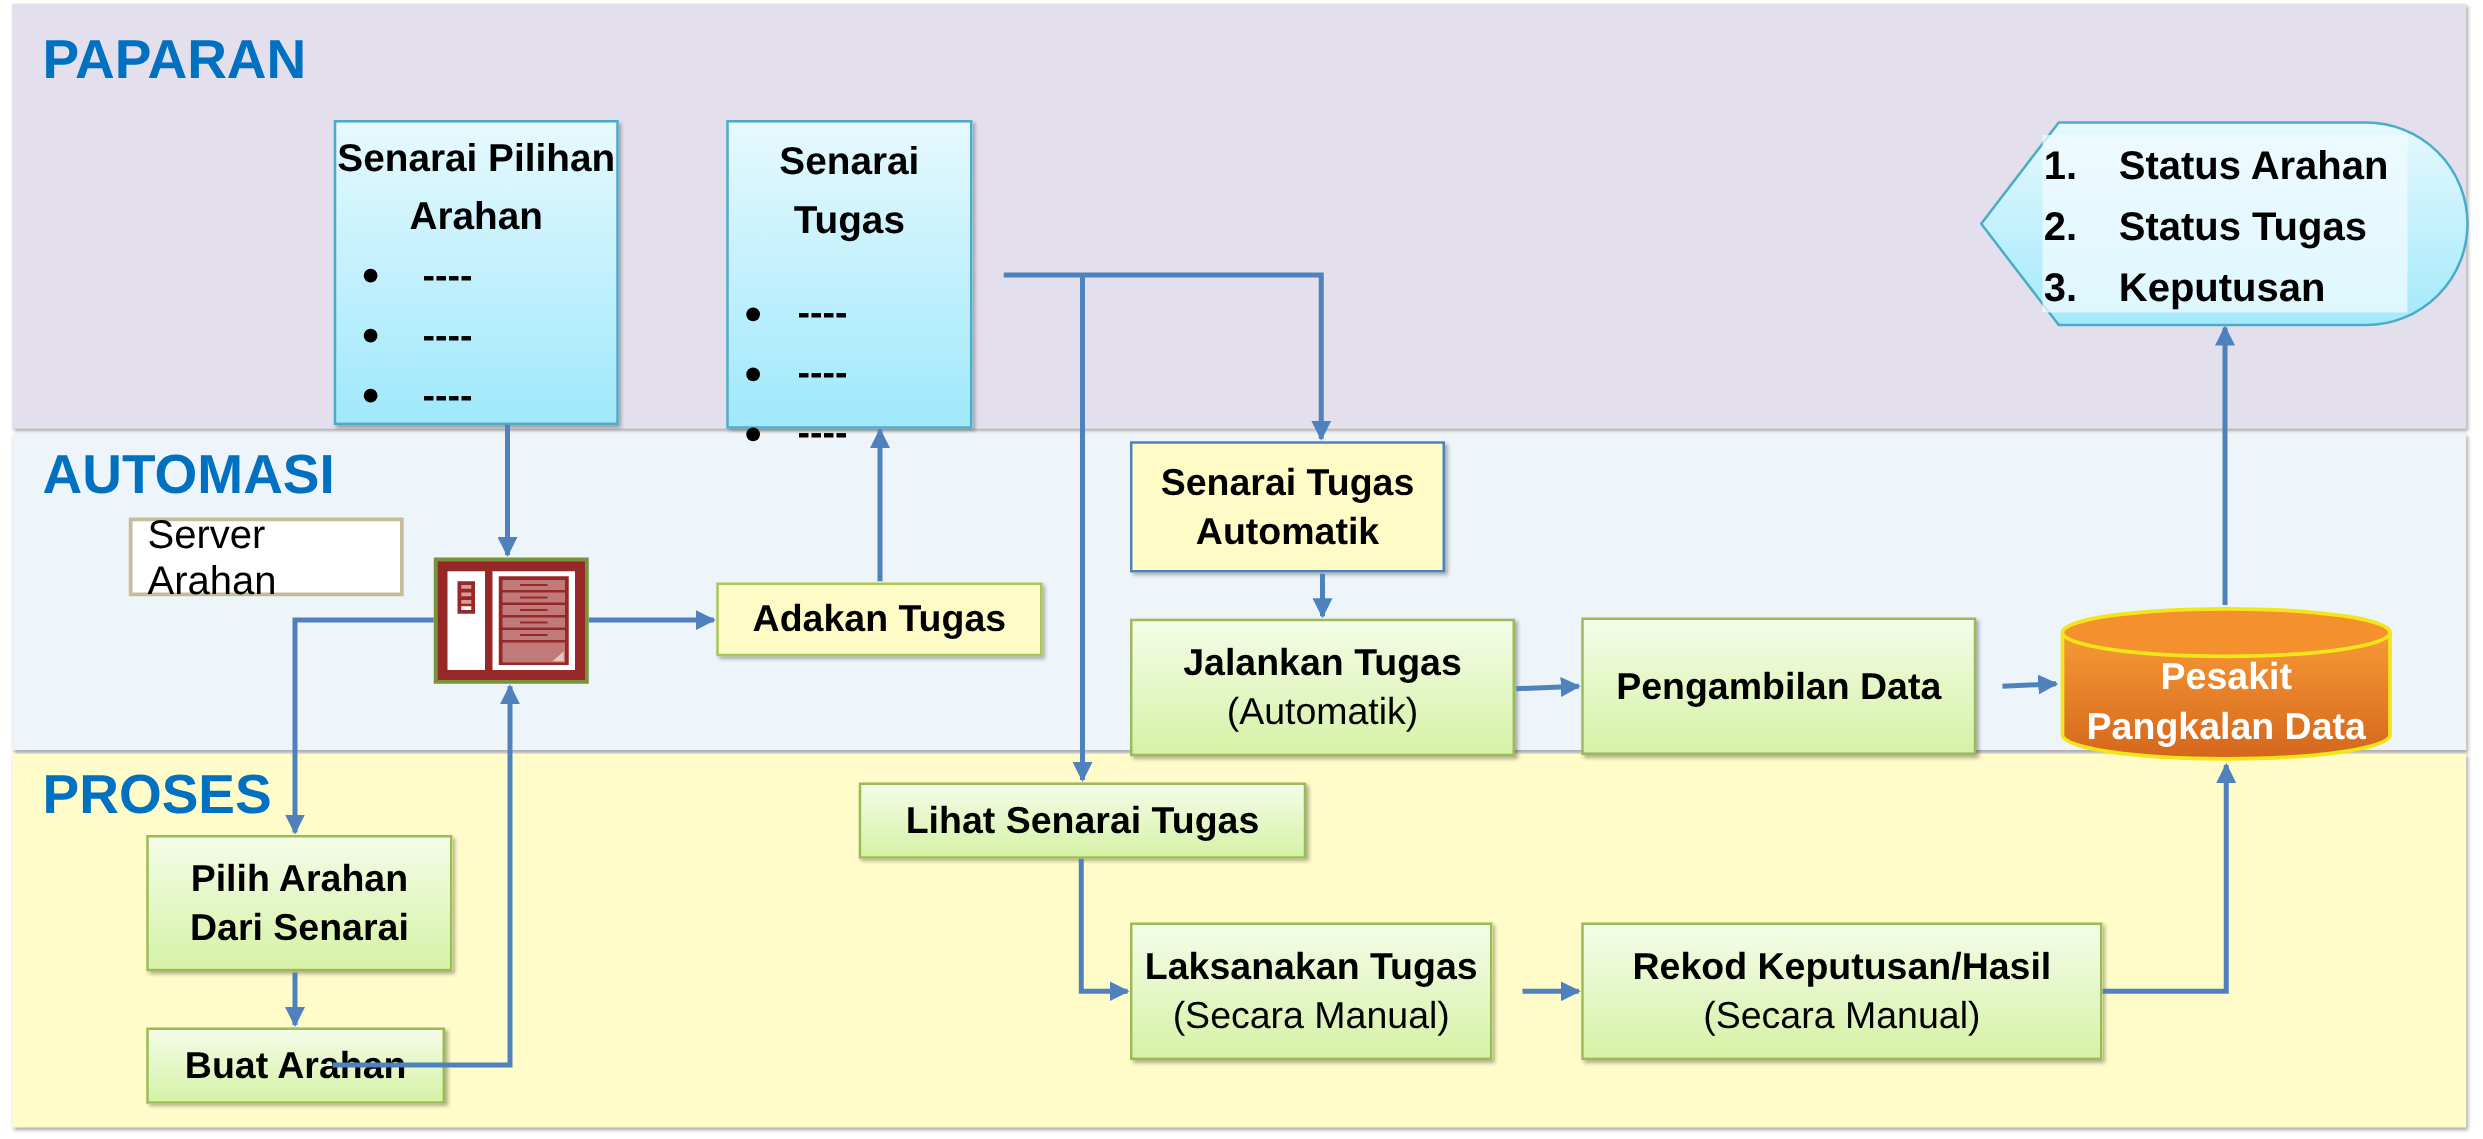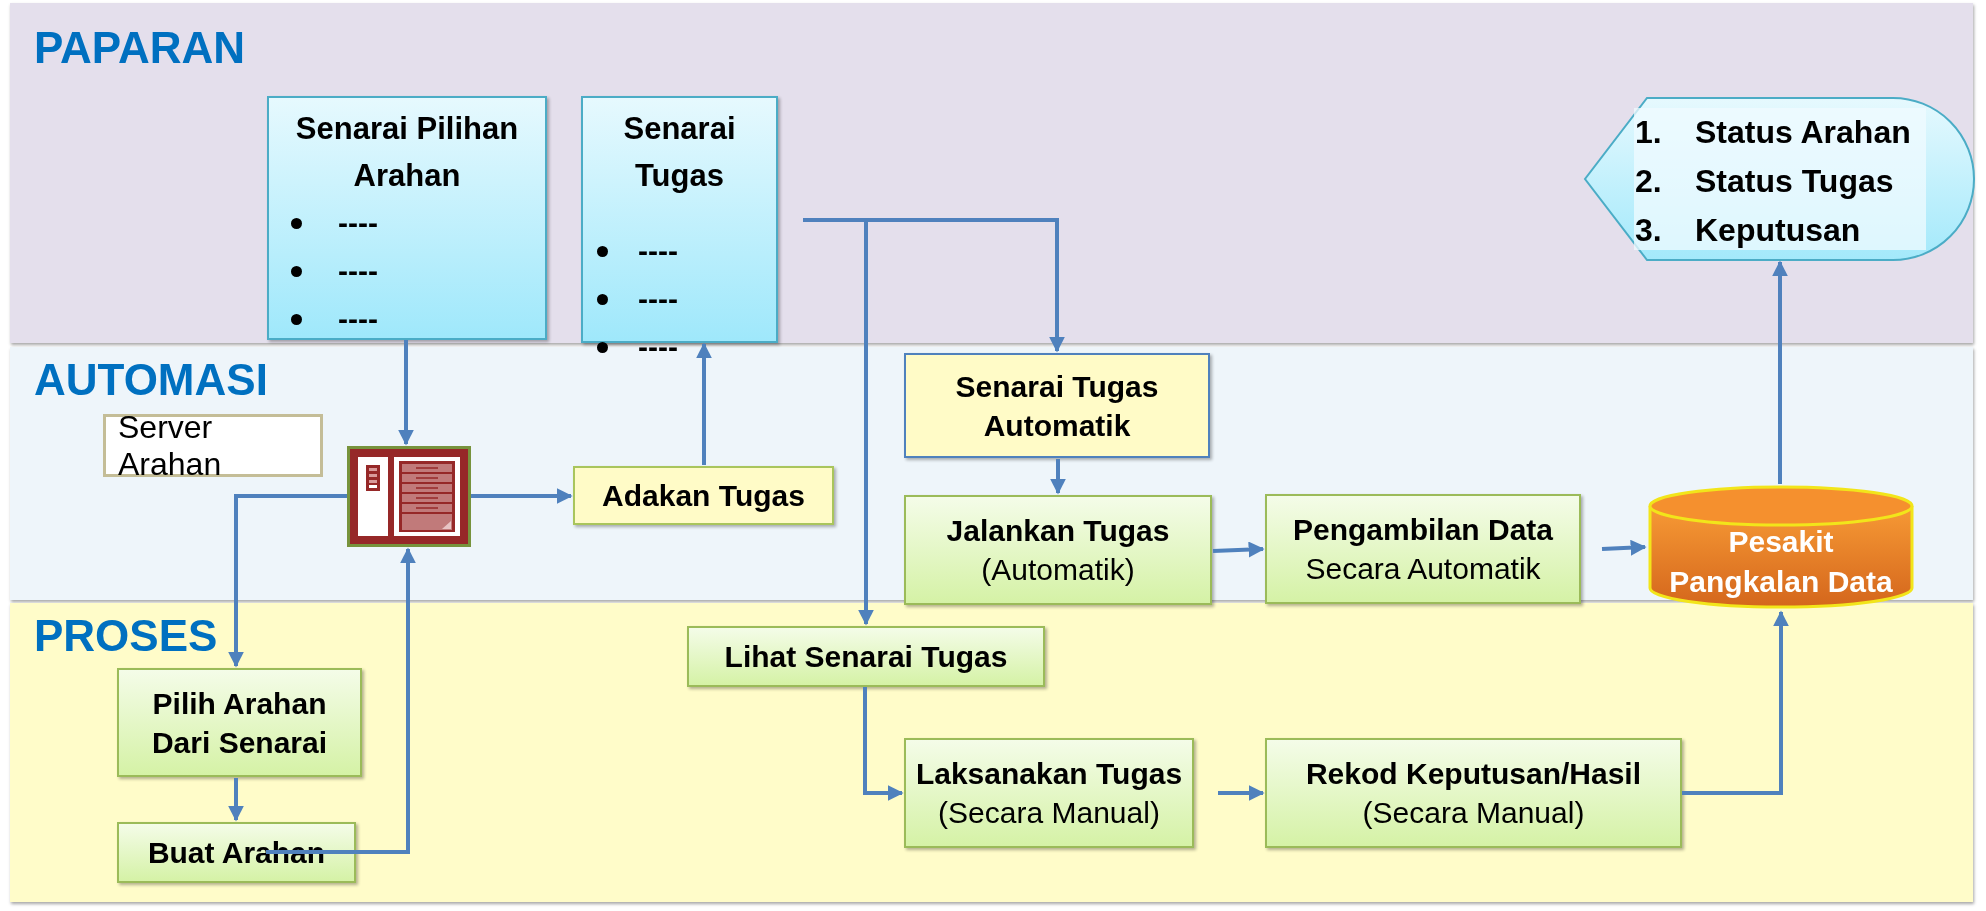--- a/index.html
+++ b/index.html
@@ -81,21 +81,21 @@
     <path d="M1058,459 L1058,493" marker-end="url(#arrow)"></path>
     <path d="M1213,551 L1263,549" marker-end="url(#arrow)"></path>
     <path d="M1602,549 L1645,547" marker-end="url(#arrow)"></path>
     <path d="M865,687 L865,793 L902,793" marker-end="url(#arrow)"></path>
     <path d="M1218,793 L1263,793" marker-end="url(#arrow)"></path>
     <path d="M1682,793 L1781,793 L1781,612" marker-end="url(#arrow)"></path>
     <path d="M1780,484 L1780,262" marker-end="url(#arrow)"></path>
   </g>
 </svg>
 
-<div class="box cyan list-box" style="left:267px; top:96px; width:280px; height:244px;">
+<div class="box cyan list-box" style="left:267px; top:96px; width:228px; height:244px;justify-content:center;">
   <div class="title">
     <div>Senarai Pilihan</div>
     <div>Arahan</div>
   </div>
   <ul>
     <li>
         <span class="dot"></span>
         <span>----</span>
       </li>
     <li>
@@ -179,33 +179,32 @@
     <line x1="66" y1="49" x2="88" y2="49" stroke="#962828" stroke-width="1.5"></line>
     <line x1="66" y1="59" x2="88" y2="59" stroke="#962828" stroke-width="1.5"></line>
     <path d="M92,80 L101,72 L101,80 Z" fill="#e8c4c4"></path>
   </svg>
 </div>
 
 <div class="box yellow" style="left:573px; top:466px; width:261px; height:59px;">
   <span class="b">Adakan Tugas</span>
 </div>
 
-<div class="box yellow-blue" style="left:904px; top:353px; width:306px; height:105px;">
+<div class="box yellow-blue" style="left:904px; top:353px; width:252px; height:105px;">
   <span class="b">Senarai Tugas</span>
   <span class="b">Automatik</span>
 </div>
 
 <div class="box green" style="left:904px; top:495px; width:308px; height:110px;">
   <span class="b">Jalankan Tugas</span>
   <span class="n">(Automatik)</span>
 </div>
 
 <div class="box green" style="left:1265px; top:494px; width:316px; height:110px;">
   <span class="b">Pengambilan Data</span>
-  <span class="n">Secara Automatik</span>
 </div>
 
 <svg class="db" viewBox="0 0 268 126">
   <defs>
     <linearGradient id="dbGrad" x1="0" y1="0" x2="0" y2="1">
       <stop offset="0" stop-color="#f79a35"></stop>
       <stop offset="1" stop-color="#d4661c"></stop>
     </linearGradient>
   </defs>
   <path d="M3,22 L3,104 A131,19 0 0 0 265,104 L265,22" fill="url(#dbGrad)" stroke="#f2e51a" stroke-width="3"></path>

